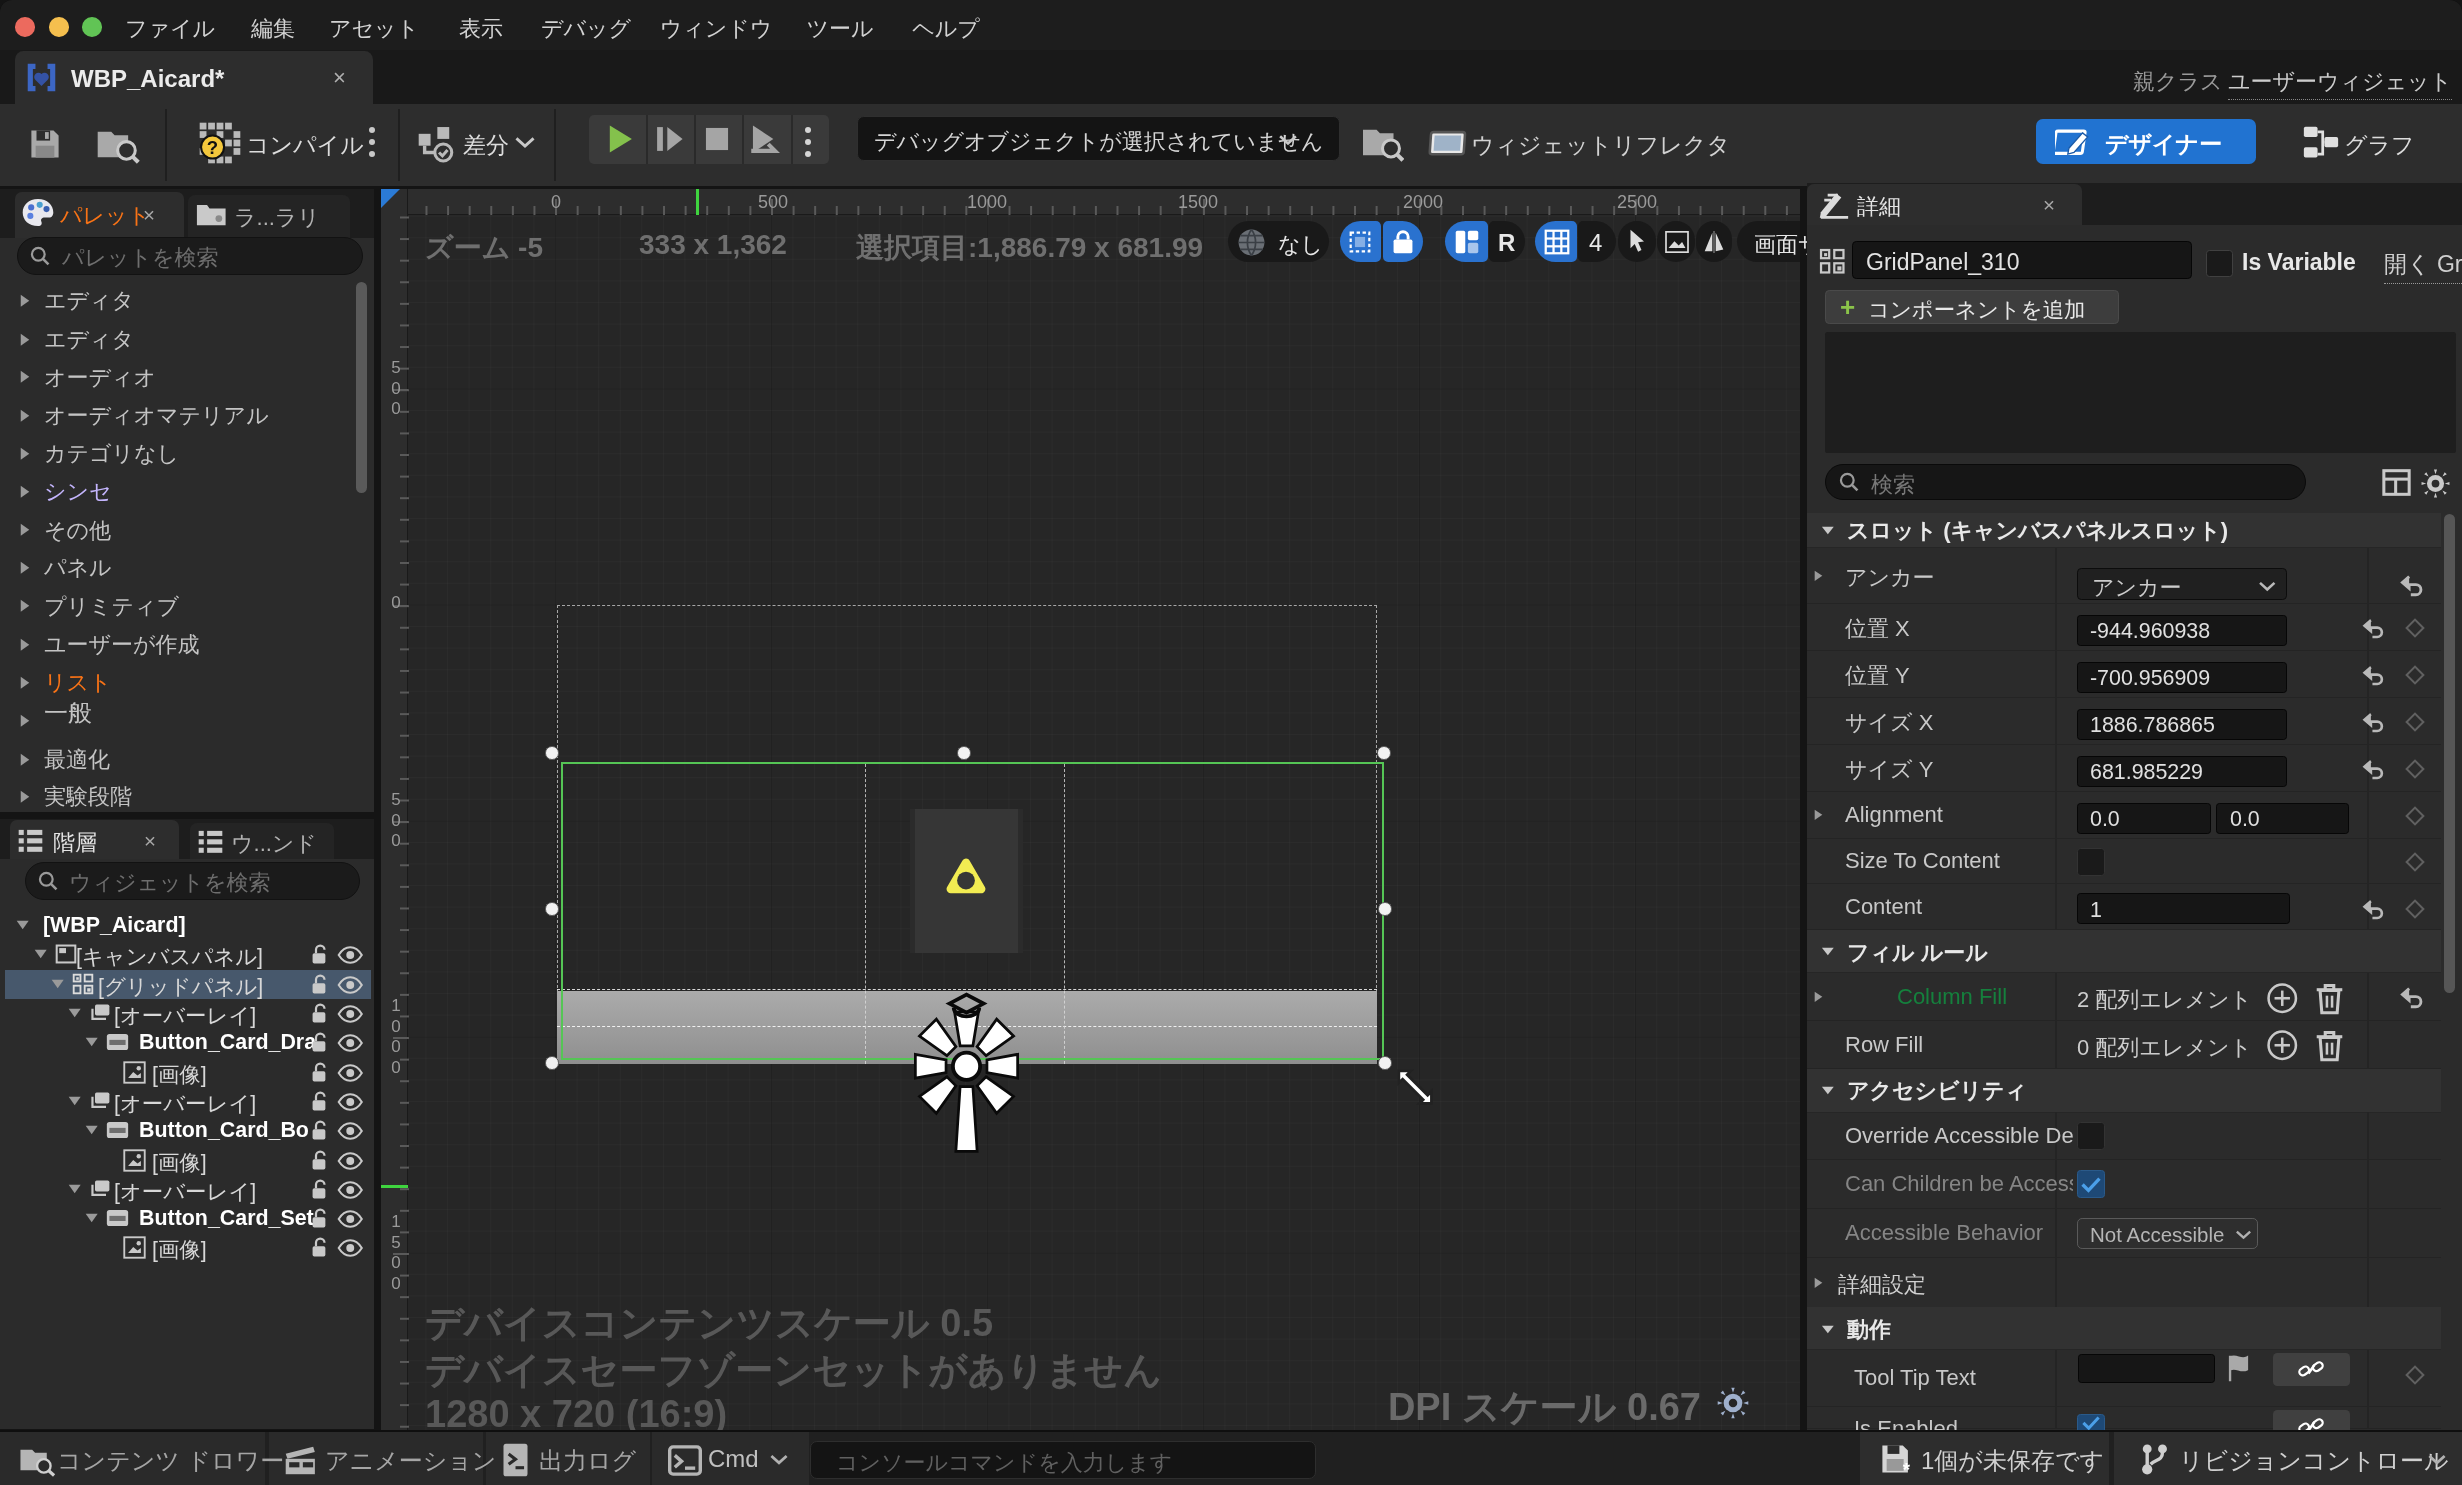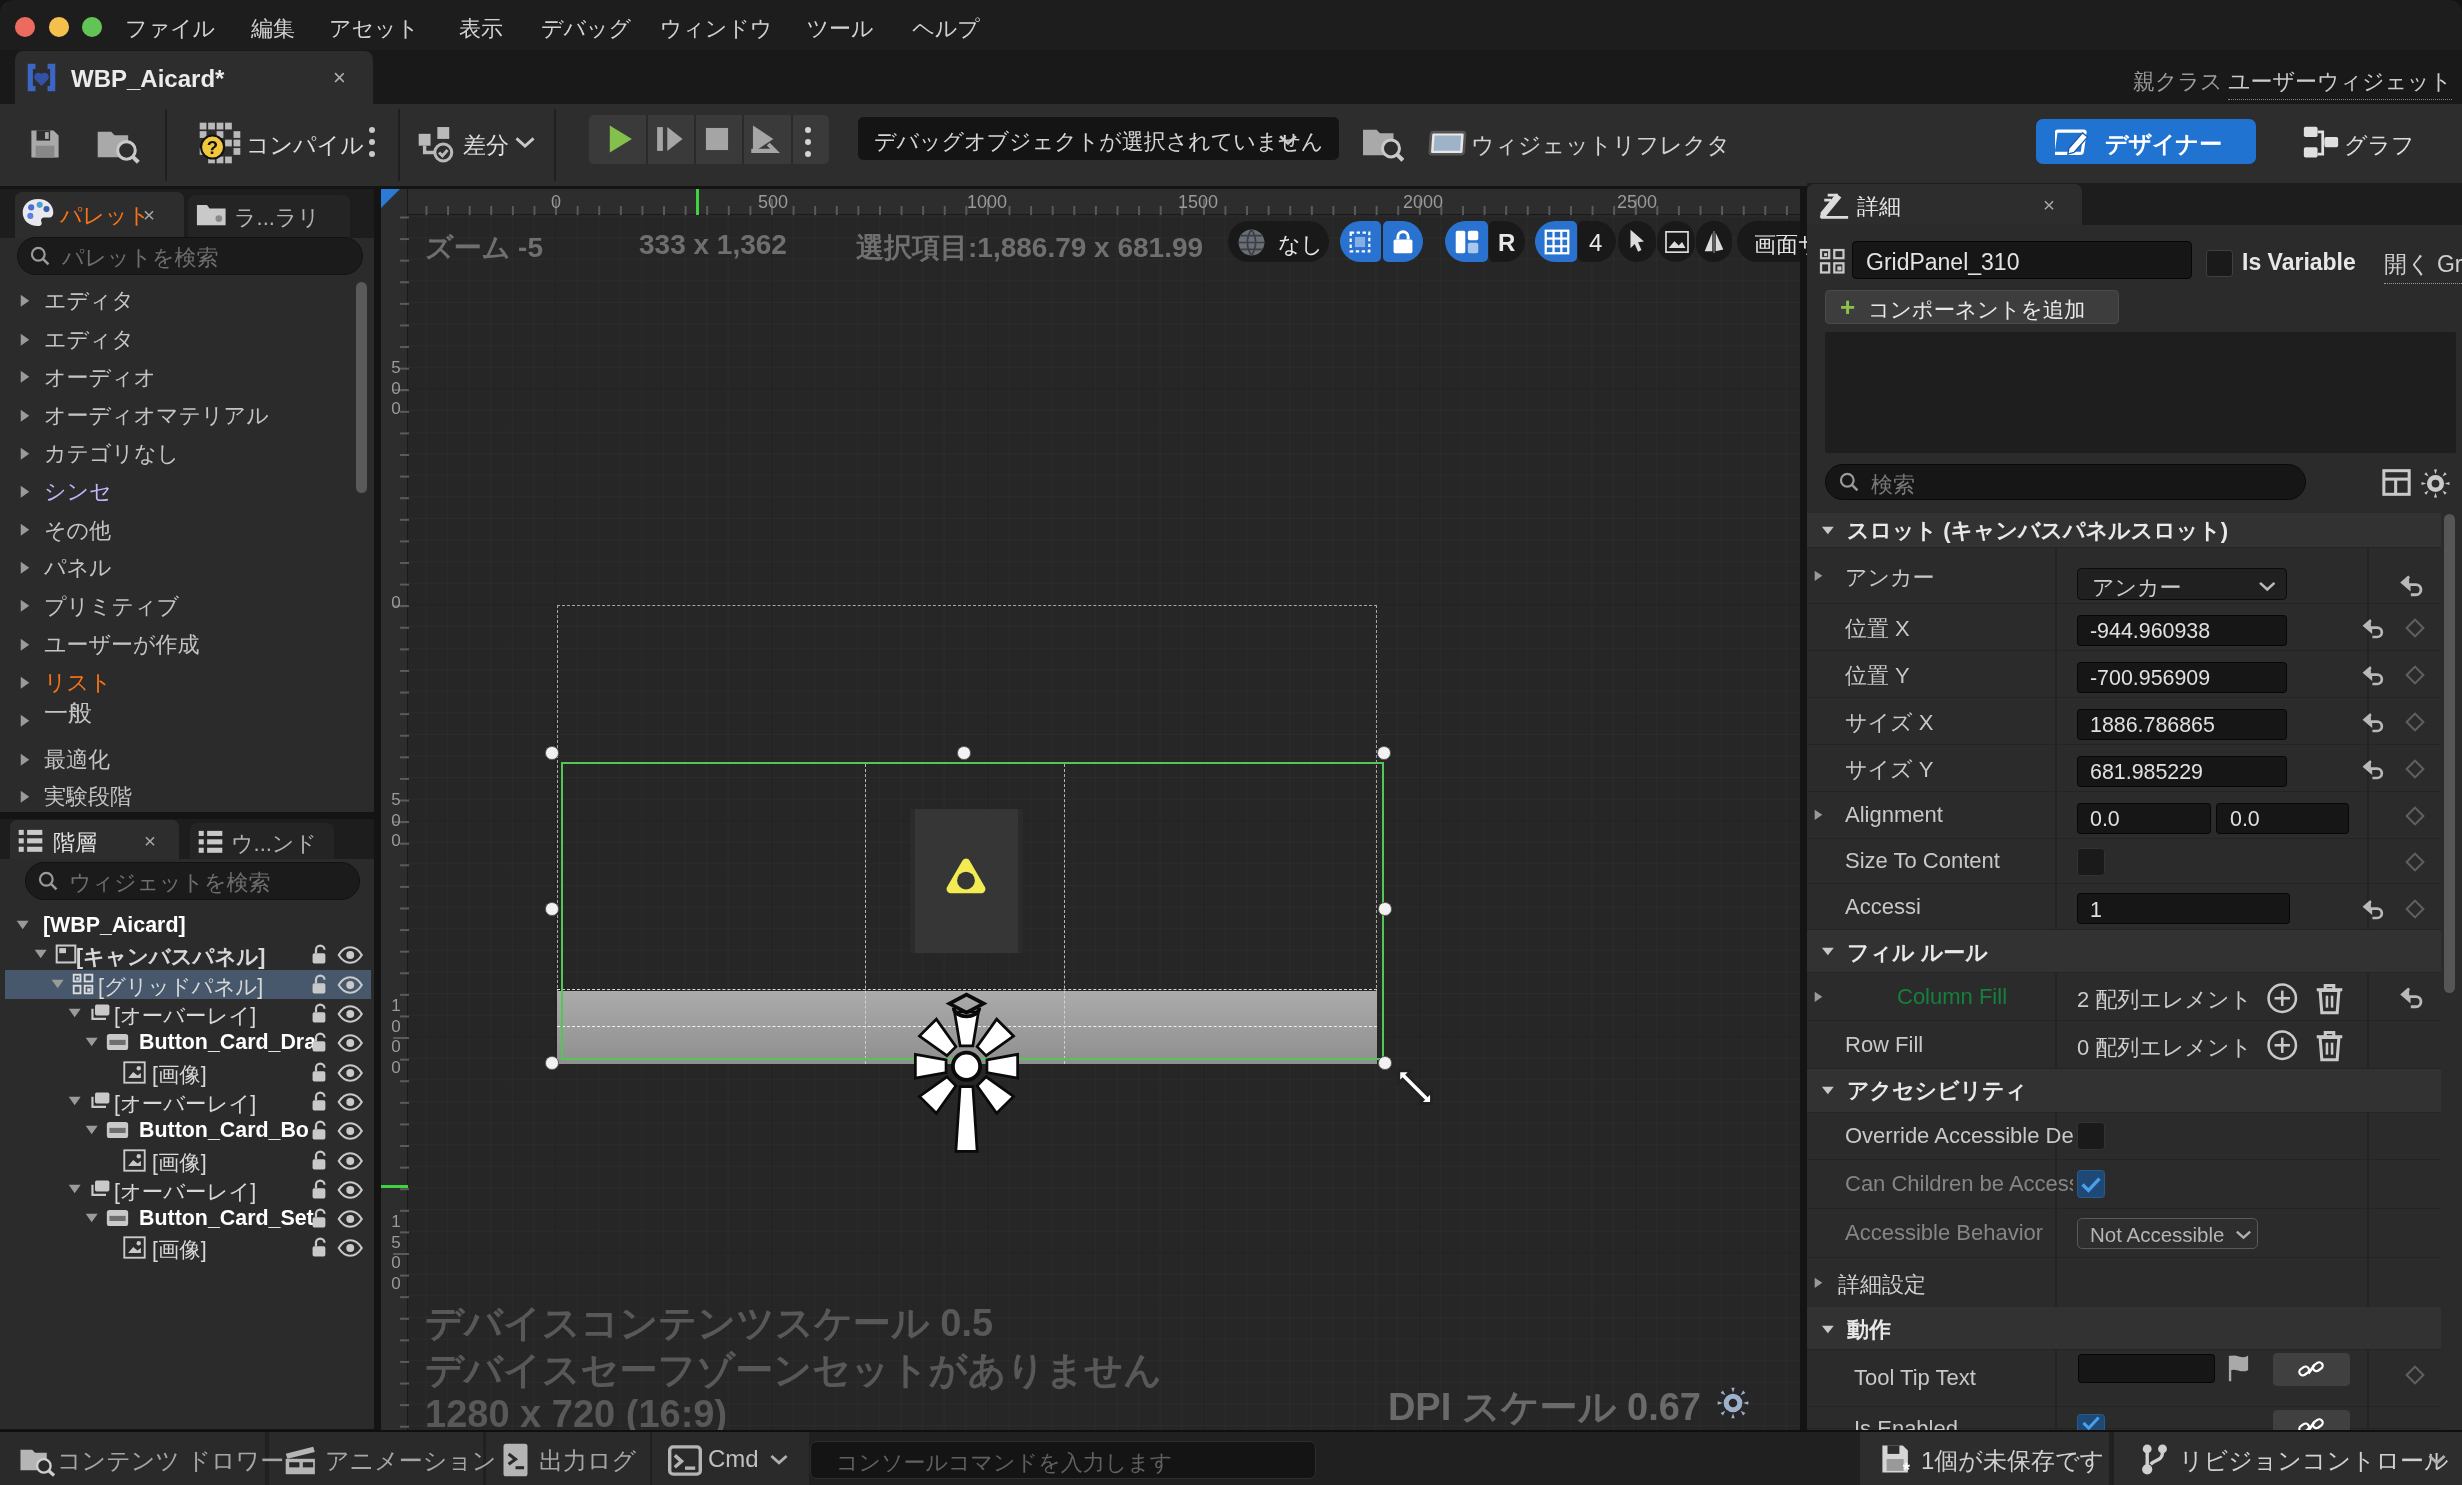--- a/index.html
+++ b/index.html
@@ -249,21 +249,21 @@
     <path d="M2 2l7 10 7-10z" fill="#9a9a9a"></path>
   </svg>
 <div class="tx" style="left:43px;top:913px;font-size:21.4px;font-weight:bold;color:#ffffff;max-width:342px;overflow:hidden">[WBP_Aicard]</div>
 <svg class="a" style="left:32.5px;top:948px" width="15.4" height="12" viewBox="0 0 18 14">
     <path d="M2 2l7 10 7-10z" fill="#9a9a9a"></path>
   </svg>
 <svg class="a" style="left:55px;top:943px" width="22" height="22" viewBox="0 0 26 26">
     <rect x="2" y="3" width="22" height="20" fill="none" stroke="#c9c9c9" stroke-width="2.4"></rect>
     <rect x="5" y="6" width="8" height="6" fill="#c9c9c9"></rect>
   </svg>
-<div class="tx" style="left:76px;top:942px;font-size:21.4px;font-weight:bold;color:#d8d8d8;max-width:342px;overflow:hidden">[キャンバスパネル]</div>
+<div class="tx" style="left:76px;top:942px;font-size:21.4px;font-weight:normal;color:#d8d8d8;max-width:342px;overflow:hidden">[キャンバスパネル]</div>
 <svg class="a" style="left:310px;top:943px" width="20.5" height="23" viewBox="0 0 24 27">
     <rect x="3" y="12" width="15" height="12" rx="2" fill="#c9c9c9"></rect>
     <path d="M7 12V8a5 5 0 0 1 10 0" fill="none" stroke="#c9c9c9" stroke-width="2.6"></path>
   </svg>
 <svg class="a" style="left:337px;top:946px" width="26.5" height="18" viewBox="0 0 31 21">
     <path d="M2 10.5C6 4 10 1.5 15.5 1.5S25 4 29 10.5C25 17 20.5 19.5 15.5 19.5S6 17 2 10.5z" fill="none" stroke="#c9c9c9" stroke-width="2.4"></path>
     <circle cx="15.5" cy="10.5" r="4.6" fill="#c9c9c9"></circle>
   </svg>
 <div class="a" style="left:5.1px;top:970px;width:366px;height:29px;background:#47586c"></div>
 <svg class="a" style="left:50px;top:978px" width="15.4" height="12" viewBox="0 0 18 14">
@@ -699,21 +699,21 @@
 <div class="a" style="left:2055px;top:839px;width:1.7px;height:45px;background:#242424"></div>
 <div class="a" style="left:2367px;top:839px;width:1.7px;height:45px;background:#242424"></div>
 <div class="tx" style="left:1845px;top:848px;font-size:22px;color:#c8c8c8;max-width:228px;overflow:hidden">Size To Content</div>
 <div class="a" style="left:2077px;top:848px;width:28px;height:28px;background:#1a1a1a;border:1.7px solid #333;border-radius:3.4px"></div>
 <svg class="a" style="left:2404px;top:851px" width="22" height="22" viewBox="0 0 26 26">
     <rect x="6" y="6" width="14" height="14" fill="none" stroke="#606060" stroke-width="2.4" transform="rotate(45 13 13)"></rect>
   </svg>
 <div class="a" style="left:1807px;top:884px;width:634px;height:46px;border-bottom:0.9px solid #242424"></div>
 <div class="a" style="left:2055px;top:884px;width:1.7px;height:46px;background:#242424"></div>
 <div class="a" style="left:2367px;top:884px;width:1.7px;height:46px;background:#242424"></div>
-<div class="tx" style="left:1845px;top:894px;font-size:22px;color:#c8c8c8;max-width:228px;overflow:hidden">Accessi</div>
+<div class="tx" style="left:1845px;top:894px;font-size:22px;color:#c8c8c8;max-width:228px;overflow:hidden">Content</div>
 <div class="a" style="left:2077px;top:893px;width:213px;height:31px;background:#161616;border:0.9px solid #060606;border-radius:3.4px"></div>
 <div class="tx" style="left:2090px;top:898px;font-size:21.4px;color:#e0e0e0">1</div>
 <svg class="a" style="left:2361px;top:898px" width="26" height="22" viewBox="0 0 32 28">
 <path d="M12 4L4 11l8 7v-4.5h8a6 6 0 0 1 0 12h-6v0" fill="none" stroke="#b9b9b9" stroke-width="3.4"></path>
     <path d="M12 3v16l-9-8z" fill="#b9b9b9"></path>
   </svg>
 <svg class="a" style="left:2404px;top:898px" width="22" height="22" viewBox="0 0 26 26">
     <rect x="6" y="6" width="14" height="14" fill="none" stroke="#606060" stroke-width="2.4" transform="rotate(45 13 13)"></rect>
   </svg>
 <div class="a" style="left:1807px;top:930px;width:634px;height:43px;background:#323232;border-bottom:0.9px solid #262626"></div>

